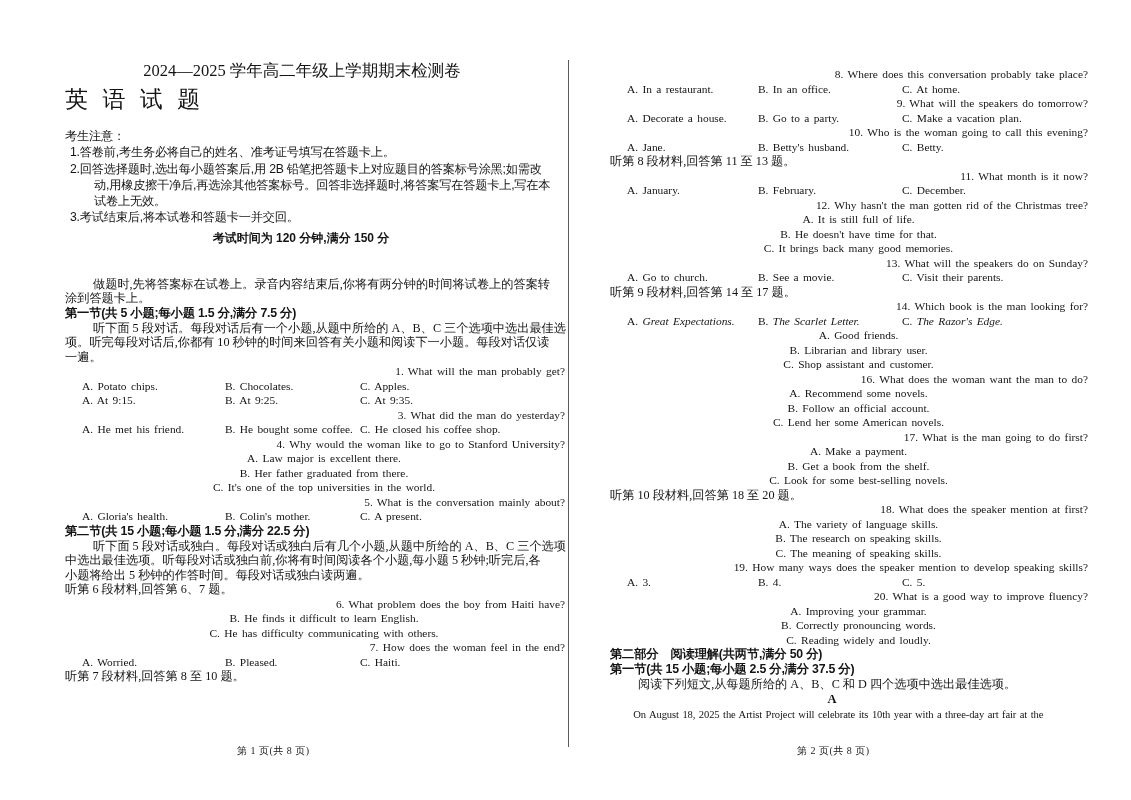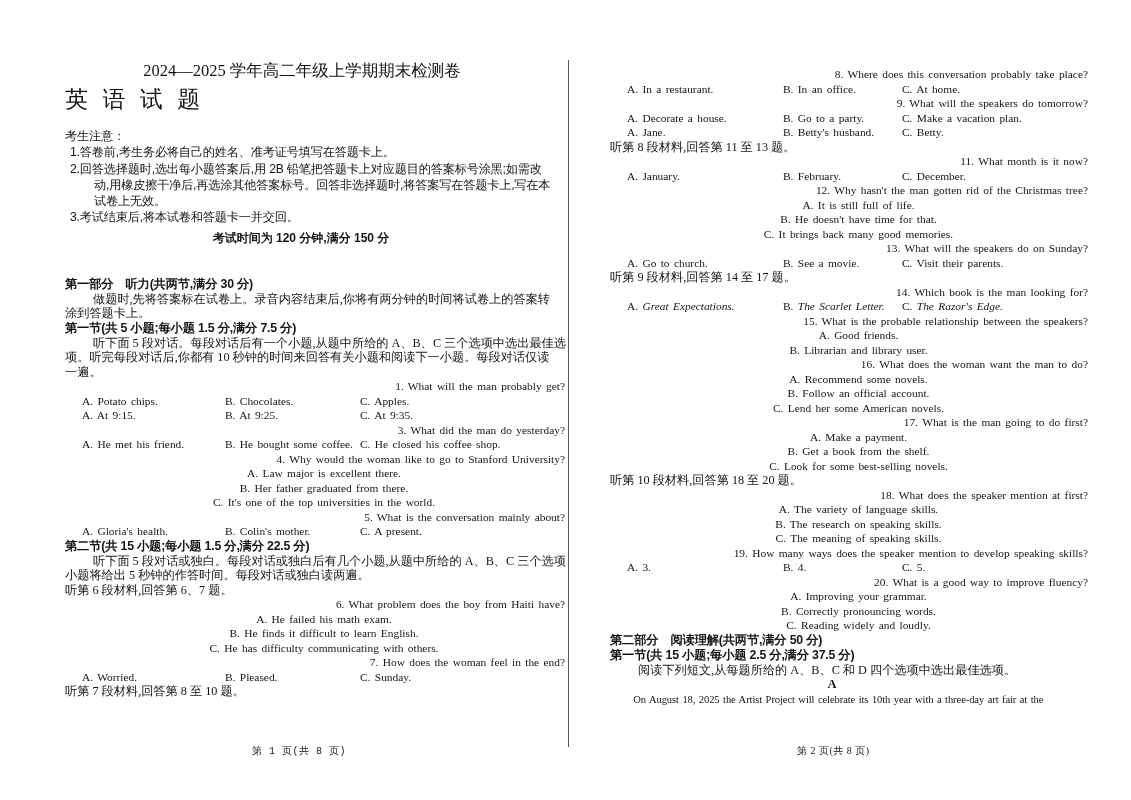--- a/index.html
+++ b/index.html
@@ -37,48 +37,47 @@
   
   .q{font-size:11.4px;word-spacing:1.5px;text-align:right;}
   .page1 .q{padding-left:3px;}
   .page2 .q{padding-left:0;}
   .opt{font-size:11.4px;word-spacing:1.5px;text-align:center;}
   .page1 .opt{padding-left:18px;}
   .page2 .opt{padding-left:19px;}
   .optrow{font-size:11.4px;}
   .optrow span.oc{position:absolute;top:0;word-spacing:1.5px;}
   .page1 .o-a{left:17px;} .page1 .o-b{left:160px;} .page1 .o-c{left:295px;}
-  .page2 .o-a{left:17px;} .page2 .o-b{left:173px;} .page2 .o-c{left:292px;}
+  .page2 .o-a{left:17px;} .page2 .o-b{left:148px;} .page2 .o-c{left:292px;}
   .center-b{height:15px;line-height:15px;text-align:center;font-weight:bold;font-size:12.5px;
       padding-right:34px;}
   .pass{font-size:10.9px;text-indent:24px;letter-spacing:-0.1px;word-spacing:1px;
       transform:scaleX(0.97);transform-origin:0 0;}
   
   .divider{position:absolute;left:568px;top:60px;width:1px;height:687px;background:#5a5a5a;}
   .footer{position:absolute;top:744px;font-size:10px;letter-spacing:0.5px;color:#1a1a1a;}
-  .f1{left:252px;font-family:Liberation Mono, monospace;}
+  .f1{left:237px;}
   .f2{left:797px;}
   i{font-style:italic;}
 </style>
 </head>
 <body>
 
 <div class="sheet">
   <div class="page page1">
     <div class="lines">
         <div class="ln h1">2024—2025 学年高二年级上学期期末检测卷</div>
         <div class="ln h2">英 语 试 题</div>
         <div class="ln notice-head">考生注意：</div>
         <div class="ln notice">1.答卷前,考生务必将自己的姓名、准考证号填写在答题卡上。</div>
         <div class="ln notice">2.回答选择题时,选出每小题答案后,用 2B 铅笔把答题卡上对应题目的答案标号涂黑;如需改</div>
         <div class="ln notice cont">动,用橡皮擦干净后,再选涂其他答案标号。回答非选择题时,将答案写在答题卡上,写在本</div>
         <div class="ln notice cont">试卷上无效。</div>
         <div class="ln notice">3.考试结束后,将本试卷和答题卡一并交回。</div>
         <div class="ln exam-info">考试时间为 120 分钟,满分 150 分</div>
-        <div class="ln sec">第一部分　听力(共两节,满分 30 分)</div>
         <div class="ln body indent1">做题时,先将答案标在试卷上。录音内容结束后,你将有两分钟的时间将试卷上的答案转</div>
         <div class="ln body">涂到答题卡上。</div>
         <div class="ln sec">第一节(共 5 小题;每小题 1.5 分,满分 7.5 分)</div>
         <div class="ln body indent1">听下面 5 段对话。每段对话后有一个小题,从题中所给的 A、B、C 三个选项中选出最佳选</div>
         <div class="ln body">项。听完每段对话后,你都有 10 秒钟的时间来回答有关小题和阅读下一小题。每段对话仅读</div>
         <div class="ln body">一遍。</div>
         <div class="ln q">1. What will the man probably get?</div>
         <div class="ln optrow">
           <span class="oc o-a">A. Potato chips.</span>
           <span class="oc o-b">B. Chocolates.</span>
@@ -100,50 +99,51 @@
         <div class="ln opt">B. Her father graduated from there.</div>
         <div class="ln opt">C. It's one of the top universities in the world.</div>
         <div class="ln q">5. What is the conversation mainly about?</div>
         <div class="ln optrow">
           <span class="oc o-a">A. Gloria's health.</span>
           <span class="oc o-b">B. Colin's mother.</span>
           <span class="oc o-c">C. A present.</span>
         </div>
         <div class="ln sec">第二节(共 15 小题;每小题 1.5 分,满分 22.5 分)</div>
         <div class="ln body indent1">听下面 5 段对话或独白。每段对话或独白后有几个小题,从题中所给的 A、B、C 三个选项</div>
+        <div class="ln body">中选出最佳选项。听每段对话或独白前,你将有时间阅读各个小题,每小题 5 秒钟;听完后,各</div>
         <div class="ln body">小题将给出 5 秒钟的作答时间。每段对话或独白读两遍。</div>
         <div class="ln body">听第 6 段材料,回答第 6、7 题。</div>
         <div class="ln q">6. What problem does the boy from Haiti have?</div>
-        <div class="ln opt">A. He failed his math exam.</div>
         <div class="ln opt">B. He finds it difficult to learn English.</div>
         <div class="ln opt">C. He has difficulty communicating with others.</div>
         <div class="ln q">7. How does the woman feel in the end?</div>
         <div class="ln optrow">
           <span class="oc o-a">A. Worried.</span>
           <span class="oc o-b">B. Pleased.</span>
-          <span class="oc o-c">C. Sunday.</span>
+          <span class="oc o-c">C. Haiti.</span>
         </div>
         <div class="ln body">听第 7 段材料,回答第 8 至 10 题。</div>
       </div>
   </div>
   <div class="divider"></div>
   <div class="page page2">
     <div class="lines">
         <div class="ln q">8. Where does this conversation probably take place?</div>
         <div class="ln optrow">
           <span class="oc o-a">A. In a restaurant.</span>
           <span class="oc o-b">B. In an office.</span>
           <span class="oc o-c">C. At home.</span>
         </div>
         <div class="ln q">9. What will the speakers do tomorrow?</div>
         <div class="ln optrow">
           <span class="oc o-a">A. Decorate a house.</span>
           <span class="oc o-b">B. Go to a party.</span>
           <span class="oc o-c">C. Make a vacation plan.</span>
         </div>
+        <div class="ln q">10. Who is the woman going to call this evening?</div>
         <div class="ln optrow">
           <span class="oc o-a">A. Jane.</span>
           <span class="oc o-b">B. Betty's husband.</span>
           <span class="oc o-c">C. Betty.</span>
         </div>
         <div class="ln body">听第 8 段材料,回答第 11 至 13 题。</div>
         <div class="ln q">11. What month is it now?</div>
         <div class="ln optrow">
           <span class="oc o-a">A. January.</span>
           <span class="oc o-b">B. February.</span>
@@ -159,23 +159,23 @@
           <span class="oc o-b">B. See a movie.</span>
           <span class="oc o-c">C. Visit their parents.</span>
         </div>
         <div class="ln body">听第 9 段材料,回答第 14 至 17 题。</div>
         <div class="ln q">14. Which book is the man looking for?</div>
         <div class="ln optrow">
           <span class="oc o-a"><span>A. </span><i>Great Expectations.</i></span>
           <span class="oc o-b"><span>B. </span><i>The Scarlet Letter.</i></span>
           <span class="oc o-c"><span>C. </span><i>The Razor's Edge.</i></span>
         </div>
-        <div class="ln q">15. What is the probable relationship between the speakers?</div>
         <div class="ln opt">A. Good friends.</div>
         <div class="ln opt">B. Librarian and library user.</div>
+        <div class="ln opt">C. Shop assistant and customer.</div>
         <div class="ln q">16. What does the woman want the man to do?</div>
         <div class="ln opt">A. Recommend some novels.</div>
         <div class="ln opt">B. Follow an official account.</div>
         <div class="ln opt">C. Lend her some American novels.</div>
         <div class="ln q">17. What is the man going to do first?</div>
         <div class="ln opt">A. Make a payment.</div>
         <div class="ln opt">B. Get a book from the shelf.</div>
         <div class="ln opt">C. Look for some best-selling novels.</div>
         <div class="ln body">听第 10 段材料,回答第 18 至 20 题。</div>
         <div class="ln q">18. What does the speaker mention at first?</div>

